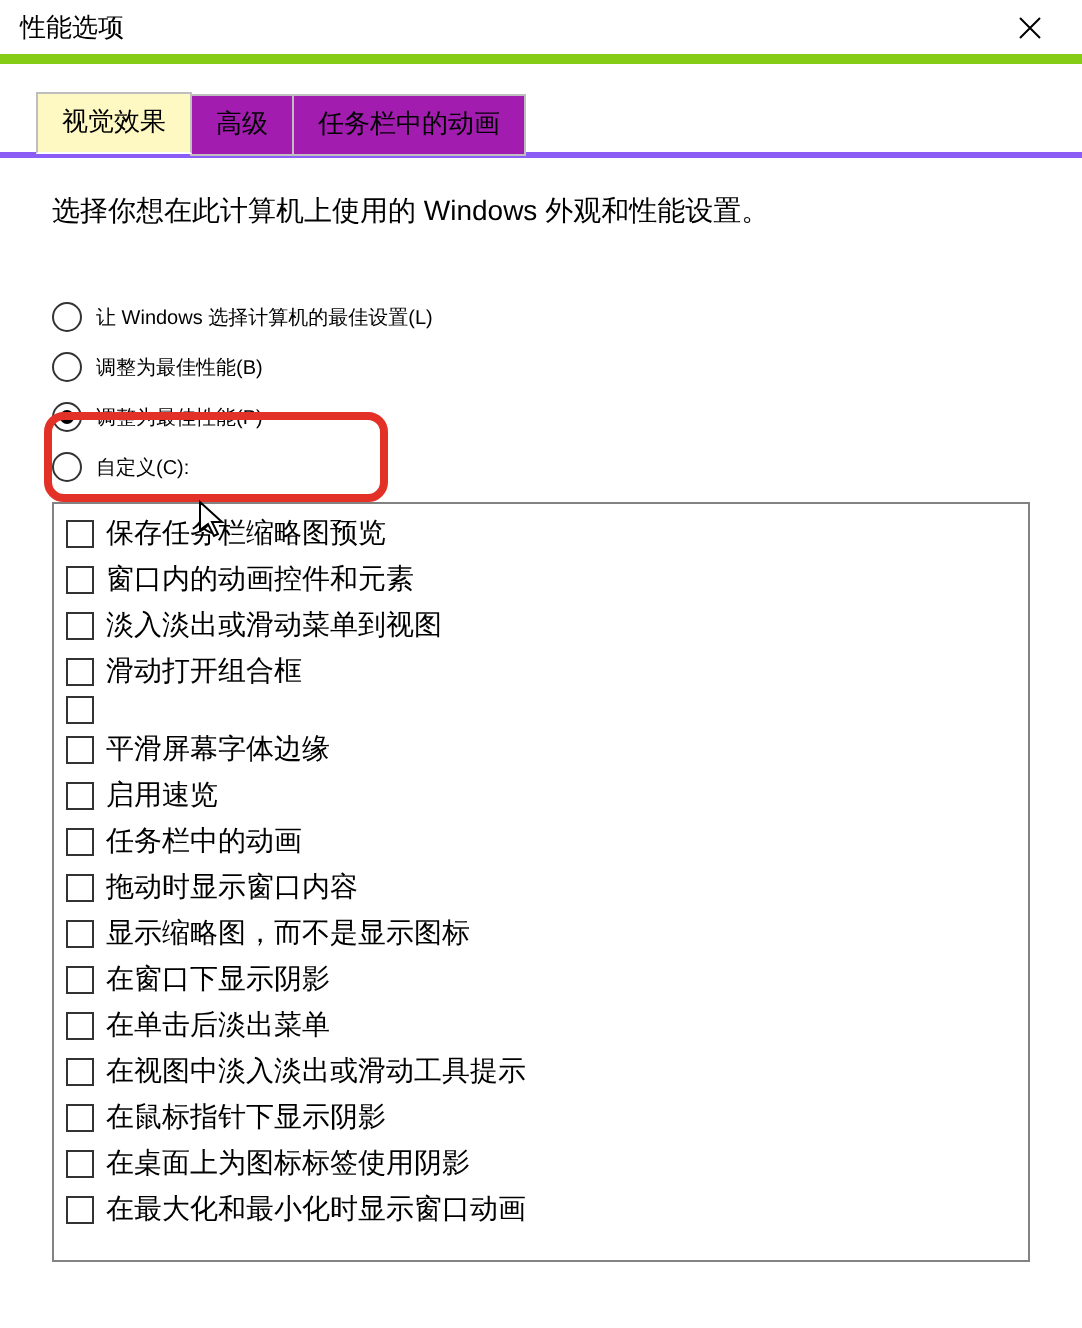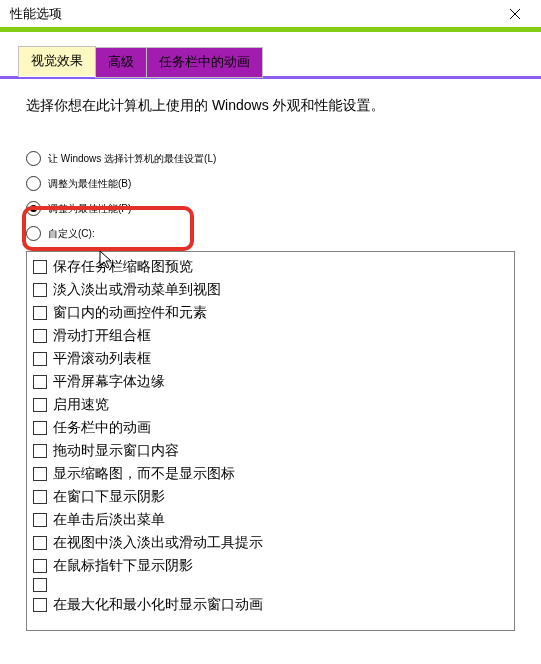--- a/index.html
+++ b/index.html
@@ -165,33 +165,32 @@
     </div>
   </div>
 
   <div class="checklist-box" id="checklist">
       <div class="check-item">
         <span class="checkbox"></span>
         <span>保存任务栏缩略图预览</span>
       </div>
       <div class="check-item">
         <span class="checkbox"></span>
+        <span>窗口内的动画控件和元素</span>
+      </div>
+      <div class="check-item">
+        <span class="checkbox"></span>
         <span>淡入淡出或滑动菜单到视图</span>
       </div>
       <div class="check-item">
         <span class="checkbox"></span>
-        <span>窗口内的动画控件和元素</span>
-      </div>
-      <div class="check-item">
-        <span class="checkbox"></span>
         <span>滑动打开组合框</span>
       </div>
       <div class="check-item">
         <span class="checkbox"></span>
-        <span>平滑滚动列表框</span>
       </div>
       <div class="check-item">
         <span class="checkbox"></span>
         <span>平滑屏幕字体边缘</span>
       </div>
       <div class="check-item">
         <span class="checkbox"></span>
         <span>启用速览</span>
       </div>
       <div class="check-item">
@@ -217,20 +216,21 @@
       <div class="check-item">
         <span class="checkbox"></span>
         <span>在视图中淡入淡出或滑动工具提示</span>
       </div>
       <div class="check-item">
         <span class="checkbox"></span>
         <span>在鼠标指针下显示阴影</span>
       </div>
       <div class="check-item">
         <span class="checkbox"></span>
+        <span>在桌面上为图标标签使用阴影</span>
       </div>
       <div class="check-item">
         <span class="checkbox"></span>
         <span>在最大化和最小化时显示窗口动画</span>
       </div>
     </div>
 </div>
 
 <div class="highlight-box" id="hl" style="left: 22px; top: 206px; width: 172px; height: 45px;"></div>
 <div class="cursor-overlay" id="cur" style="left: 99px; top: 250px;">

